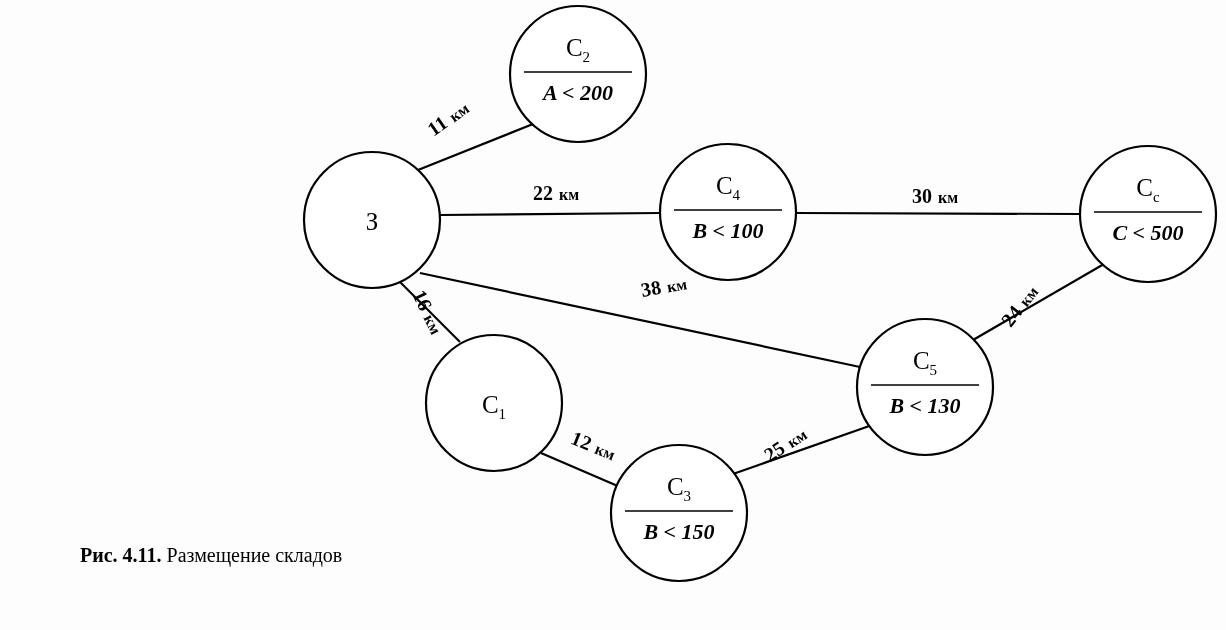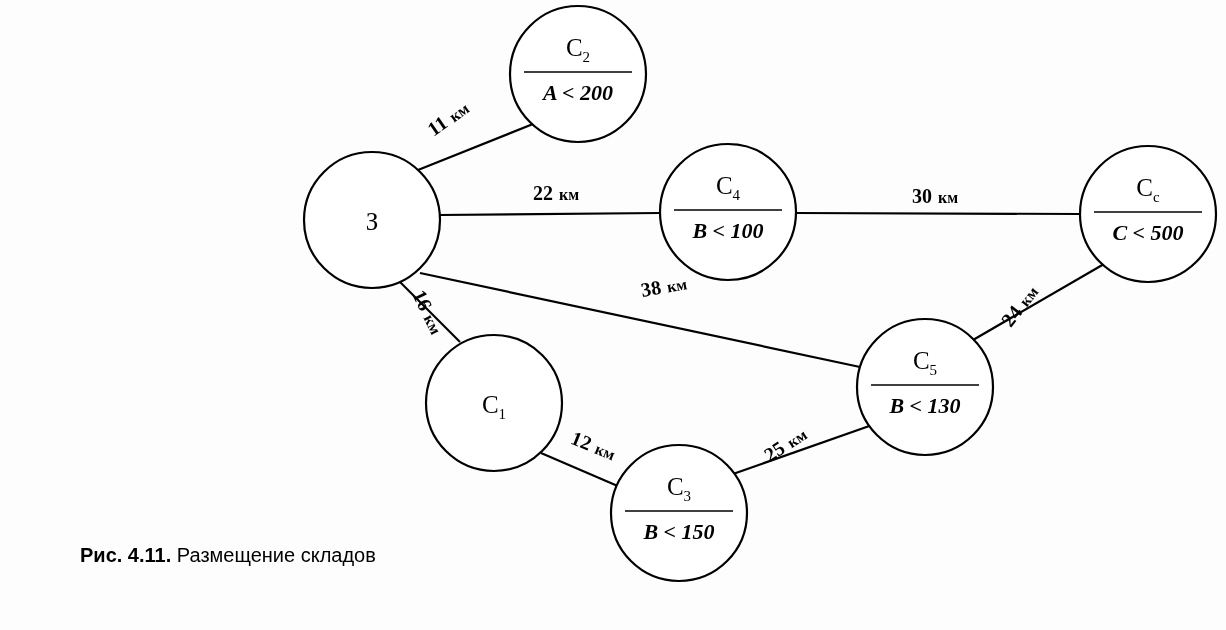--- a/index.html
+++ b/index.html
@@ -65,21 +65,21 @@
     text-anchor: middle;
     fill: #000000;
   }
   .edge-label .unit {
     font-size: 16px;
   }
   #caption {
     position: absolute;
     left: 80px;
     top: 544px;
-    font-family: Liberation Sans, sans-serif;
+    font-family: Liberation Serif, serif;
     font-size: 20px;
     color: #000000;
     white-space: nowrap;
   }
   #caption .cap-bold {
     font-weight: bold;
   }
 </style>
 </head>
 <body>

